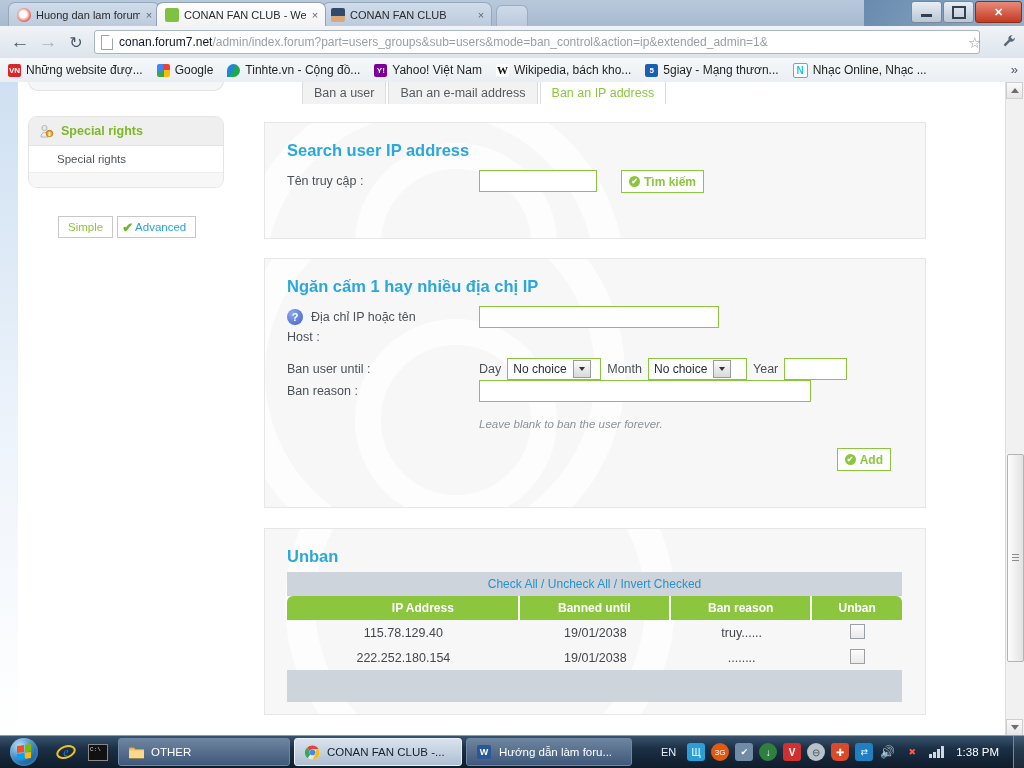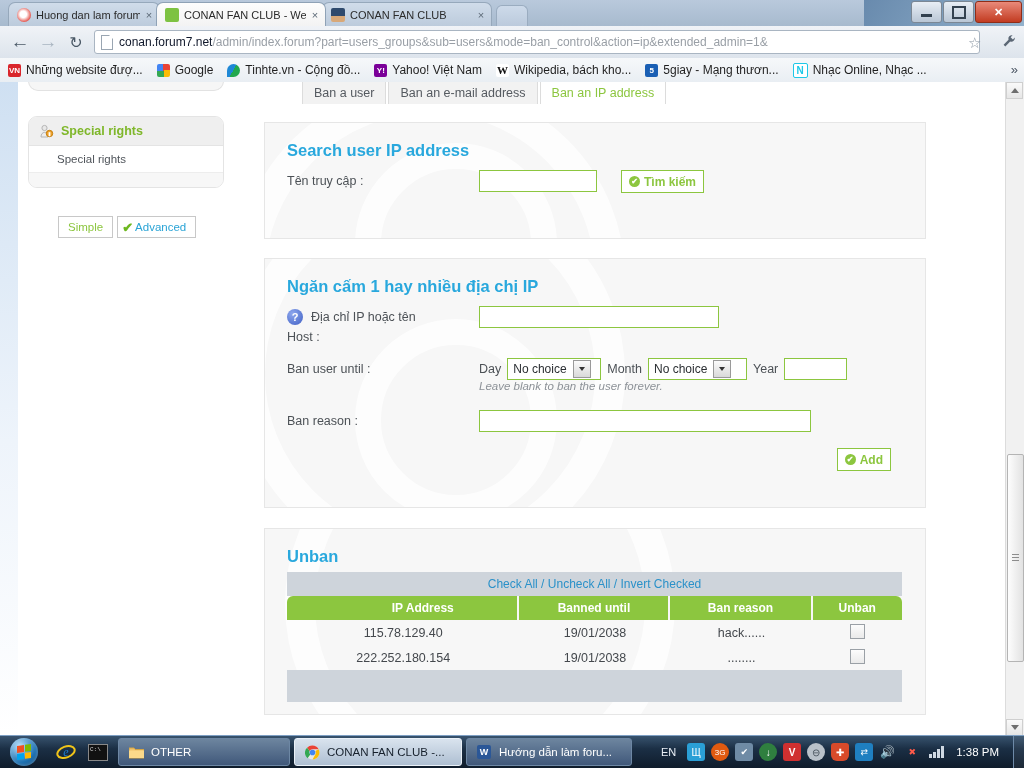--- a/index.html
+++ b/index.html
@@ -369,28 +369,28 @@
             <div class="selbox" style="width:99px;">
               <span>No choice</span>
               <span class="arrowbox">
                   <i></i>
                 </span>
             </div>
             <span class="smalllbl">Year</span>
             <input class="gfield" style="width: 63px;" type="text">
           </div>
 
+          <div class="frow" style="margin-bottom:16px;">
+            <div class="flabel">Ban reason :</div>
+            <input class="gfield" style="width: 332px;" type="text">
+          </div>
+
           <div class="frow" style="margin-bottom:18px;">
             <div style="width:192px;flex:0 0 192px;"></div>
             <div class="hint">Leave blank to ban the user forever.</div>
-          </div>
-
-          <div class="frow" style="margin-bottom:16px;">
-            <div class="flabel">Ban reason :</div>
-            <input class="gfield" style="width: 332px;" type="text">
           </div>
 
           <div style="display:flex;justify-content:flex-end;padding-right:12px;">
             <div class="gbtn">
               <span class="okico">✔</span>
               <span>Add</span>
             </div>
           </div>
         </div>
       </div>
@@ -409,21 +409,21 @@
             </tr>
             <tr class="thead">
               <th style="width:208px;padding-left:42px;">IP Address</th>
               <th style="width:160px;">Banned until</th>
               <th style="width:152px;">Ban reason</th>
               <th style="width:95px;">Unban</th>
             </tr>
             <tr class="datarow">
               <td>115.78.129.40</td>
               <td>19/01/2038</td>
-              <td>hack......</td>
+              <td>truy......</td>
               <td><span class="cbx"></span></td>
             </tr>
             <tr class="datarow">
               <td>222.252.180.154</td>
               <td>19/01/2038</td>
               <td>........</td>
               <td><span class="cbx"></span></td>
             </tr>
             <tr class="footrow">
               <td colspan="4"></td>

